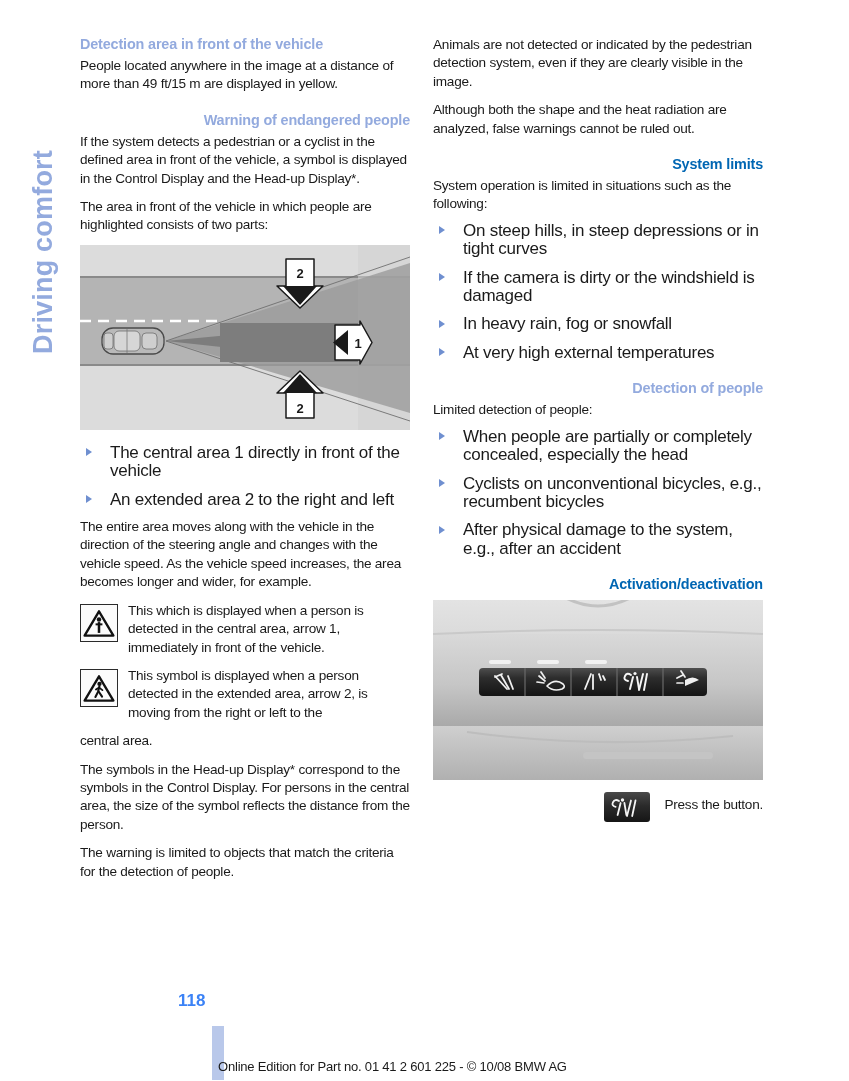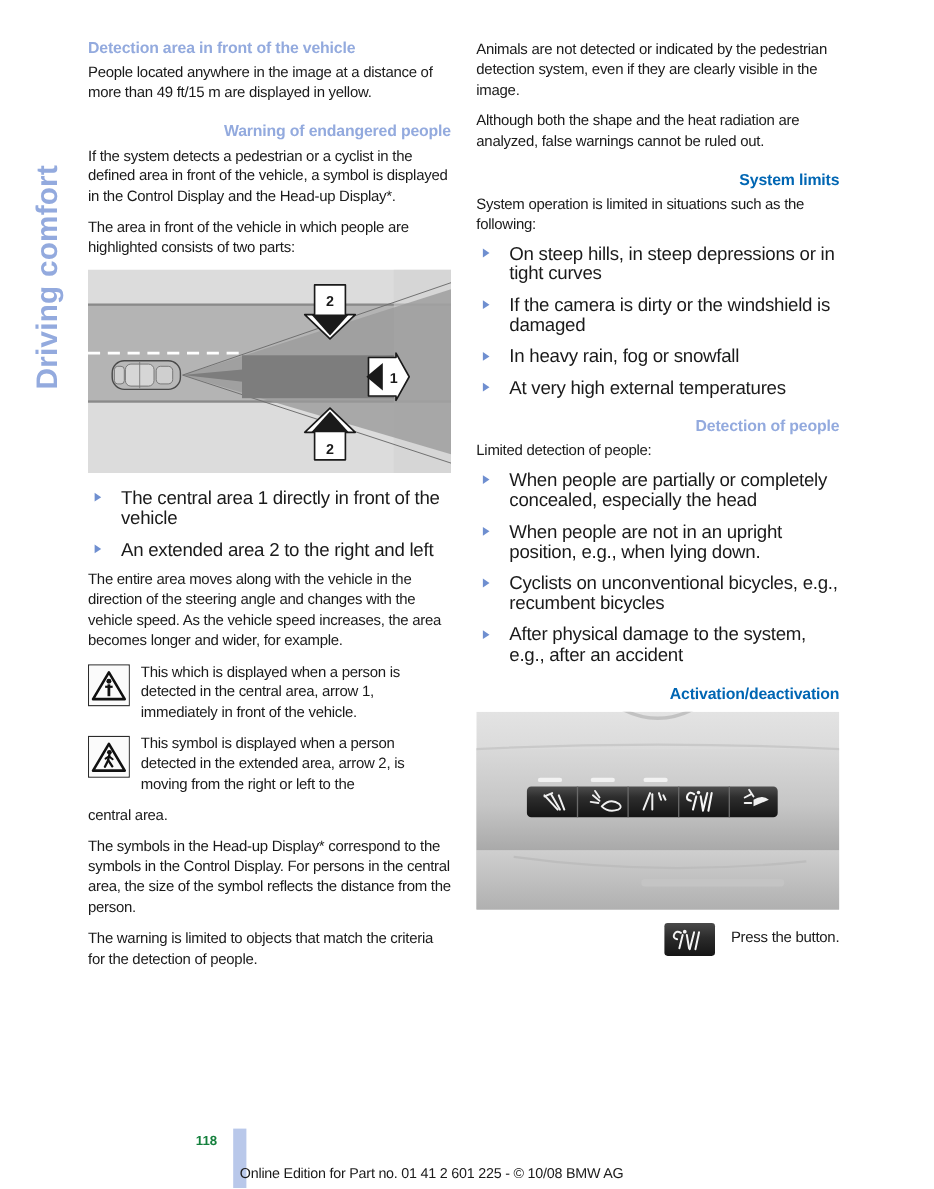--- a/index.html
+++ b/index.html
@@ -116,22 +116,22 @@
     position: relative; overflow: hidden;
   }
   .press-label {
     font-size: 13.6px;
     line-height: 18.4px;
     color: #1a1a1a;
     padding-top: 4px;
     letter-spacing: -0.25px;
   }
   .page-num {
-    position: absolute; left: 178px; top: 1030px;
-    font-size: 12px; font-weight: bold; color: #15803d;
+    position: absolute; left: 178px; top: 991px;
+    font-size: 17px; font-weight: bold; color: #3b82f6;
   }
   .page-bar {
     position: absolute; left: 212px; top: 1026px;
     width: 12px; height: 54px; background: #b9c8ea;
   }
   .footer-note {
     position: absolute; left: 218px; top: 1059px;
     font-size: 13px; color: #1a1a1a; letter-spacing: -0.2px;
   }
 </style>
@@ -279,24 +279,20 @@
       </li>
     </ul>
 
     <h2 class="head sp-top">Detection of people</h2>
     <p class="body tight">Limited detection of people:</p>
 
     <ul class="bullets">
       <li>
         <span class="tri"></span>
         <span>When people are partially or completely concealed, especially the head</span>
-      </li>
-      <li>
-        <span class="tri"></span>
-        <span>When people are not in an upright position, e.g., when lying down.</span>
       </li>
       <li>
         <span class="tri"></span>
         <span>Cyclists on unconventional bicycles, e.g., recumbent bicycles</span>
       </li>
       <li>
         <span class="tri"></span>
         <span>After physical damage to the system, e.g., after an accident</span>
       </li>
     </ul>

